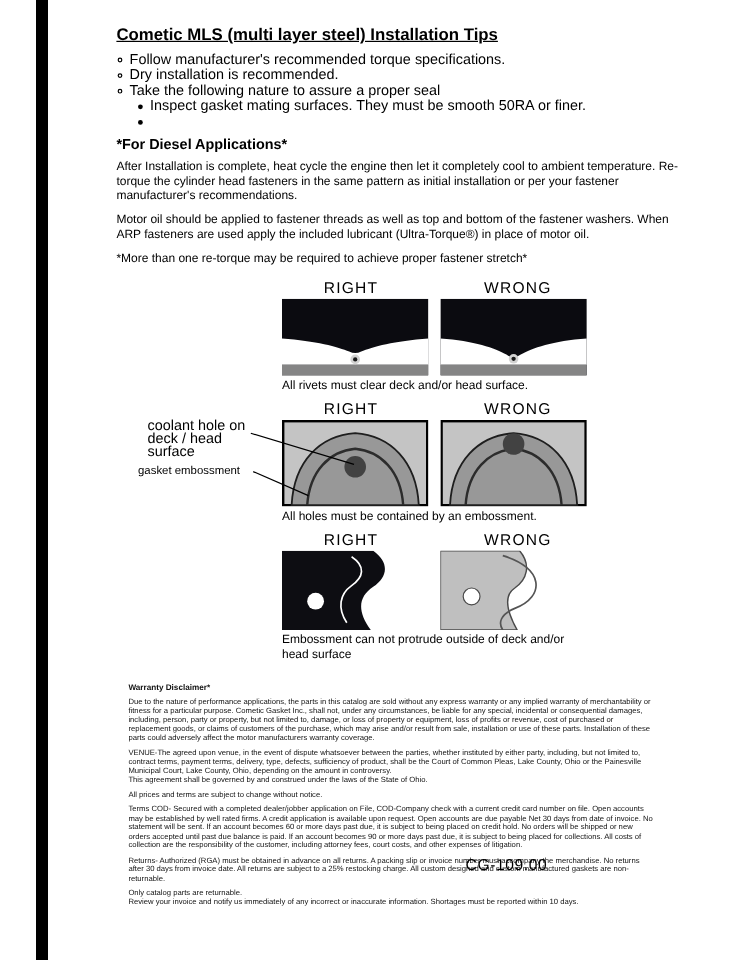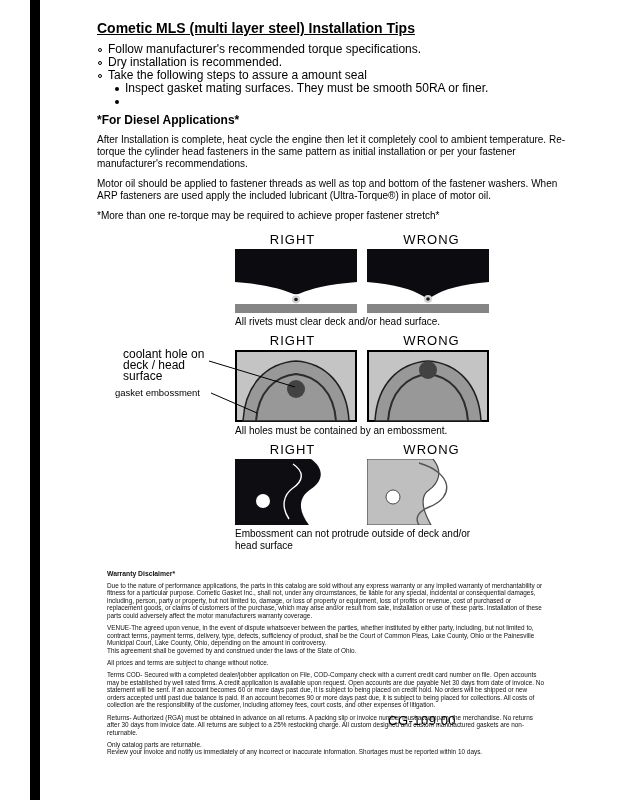--- a/index.html
+++ b/index.html
@@ -55,21 +55,21 @@
       <div class="b">
         <span class="mk open"></span>
         <span>Follow manufacturer's recommended torque specifications.</span>
       </div>
       <div class="b">
         <span class="mk open"></span>
         <span>Dry installation is recommended.</span>
       </div>
       <div class="b">
         <span class="mk open"></span>
-        <span>Take the following steps to assure a amount seal</span>
+        <span>Take the following nature to assure a proper seal</span>
       </div>
       <div class="b sub">
         <span class="mk solid"></span>
         <span>Inspect gasket mating surfaces.  They must be smooth 50RA or finer.</span>
       </div>
       <div class="b sub">
         <span class="mk solid"></span>
       </div>
     </div>
 

